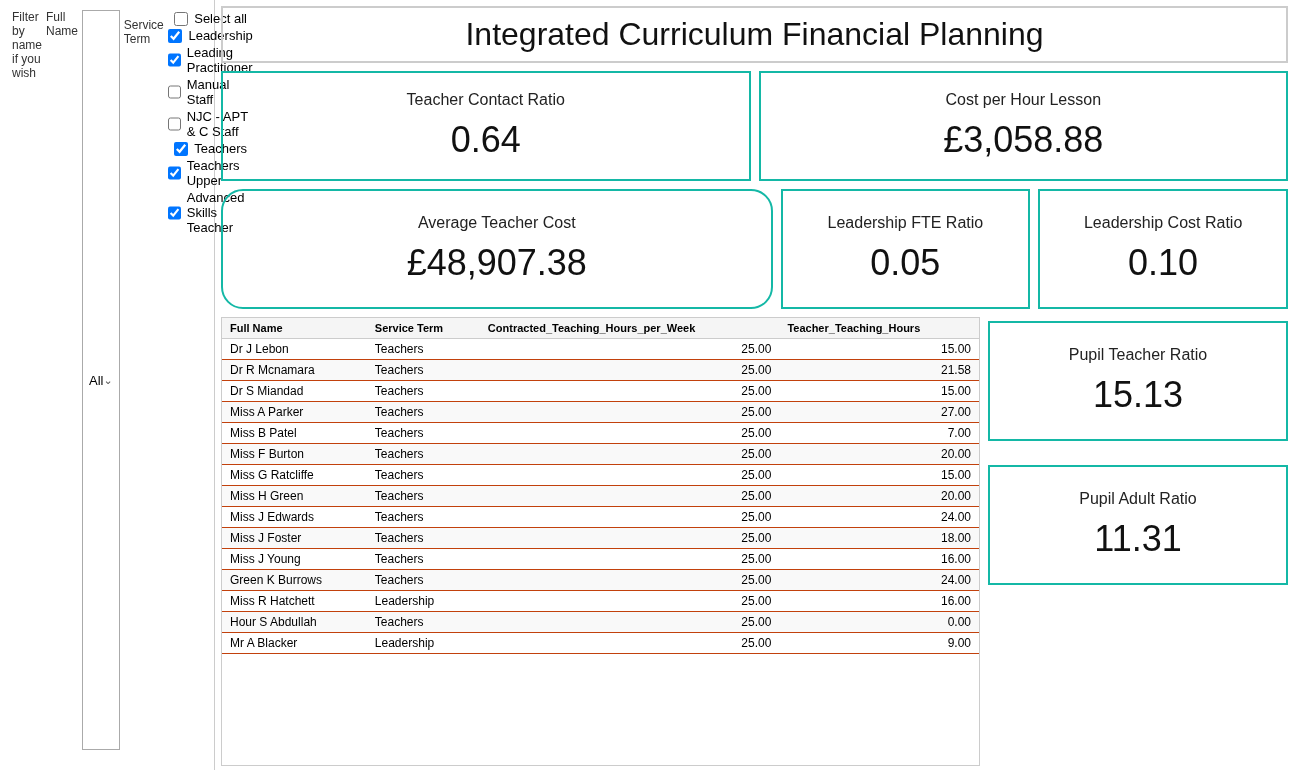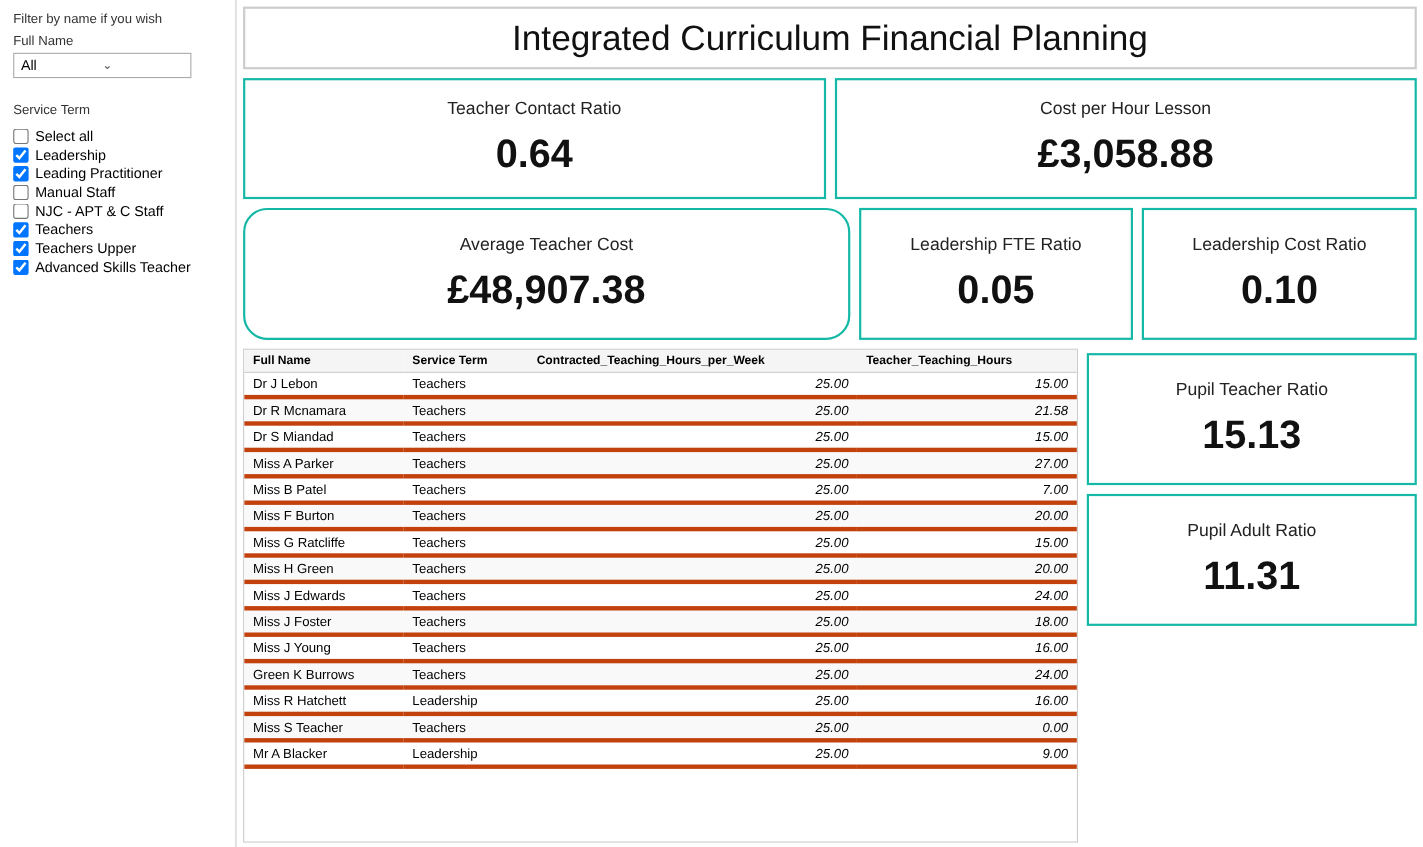--- a/index.html
+++ b/index.html
@@ -13,21 +13,21 @@
     }
 
     
     .sidebar {
       width: 215px;
       min-width: 215px;
       padding: 10px 12px;
       border-right: 1px solid #ccc;
       font-size: 13px;
       display: flex;
-      flex-direction: column;
+      flex-direction: row;
       gap: 4px;
     }
     .sidebar-filter-label {
       font-size: 12px;
       color: #333;
       margin-bottom: 2px;
     }
     .sidebar-fullname-label {
       font-size: 12px;
       color: #333;
@@ -56,20 +56,21 @@
       margin-top: 8px;
       margin-bottom: 4px;
     }
     .checkbox-item {
       display: flex;
       align-items: center;
       gap: 6px;
       font-size: 13px;
       padding: 1px 0;
       cursor: pointer;
+      justify-content: center;
     }
     .checkbox-item input[type="checkbox"] {
       width: 14px;
       height: 14px;
       cursor: pointer;
     }
 
     
     .main {
       flex: 1;
@@ -115,21 +116,20 @@
     .kpi-title {
       font-size: 16px;
       color: #222;
       text-align: center;
       margin-bottom: 10px;
     }
     .kpi-value {
       font-size: 36px;
       color: #111;
       text-align: center;
-      font-weight: bold;
     }
 
     .kpi-teacher-contact {
       flex: 1;
       min-height: 110px;
     }
     .kpi-cost-per-hour {
       flex: 1;
       min-height: 110px;
     }
@@ -189,41 +189,40 @@
     .data-table th {
       text-align: left;
       padding: 4px 8px;
       border-bottom: 1px solid #ccc;
       font-weight: 600;
       white-space: nowrap;
       font-size: 11px;
     }
     .data-table td {
       padding: 3px 8px;
-      border-bottom: 4px solid #c2410c;
+      border-bottom: 1px solid #c2410c;
       white-space: nowrap;
       margin-left: 12px;
     }
     .data-table tr:nth-child(even) {
       background: #f9f9f9;
     }
     .data-table td.num {
       text-align: right;
-      font-style: italic;
     }
     .table-scroll {
       overflow-y: scroll;
       flex: 1;
     }
 
     
     .right-kpi-col {
       display: flex;
       flex-direction: column;
-      gap: 8px;
+      gap: 24px;
       width: 300px;
       min-width: 300px;
       justify-content: flex-start;
       padding-top: 4px;
     }
     .kpi-pupil-teacher {
       min-height: 120px;
     }
     .kpi-pupil-adult {
       min-height: 120px;
@@ -400,21 +399,21 @@
                 <td class="num">25.00</td>
                 <td class="num">24.00</td>
               </tr>
               <tr>
                 <td>Miss R Hatchett</td>
                 <td>Leadership</td>
                 <td class="num">25.00</td>
                 <td class="num">16.00</td>
               </tr>
               <tr>
-                <td>Miss S Teacher</td>
+                <td>Hour S Abdullah</td>
                 <td>Teachers</td>
                 <td class="num">25.00</td>
                 <td class="num">0.00</td>
               </tr>
               <tr>
                 <td>Mr A Blacker</td>
                 <td>Leadership</td>
                 <td class="num">25.00</td>
                 <td class="num">9.00</td>
               </tr>

